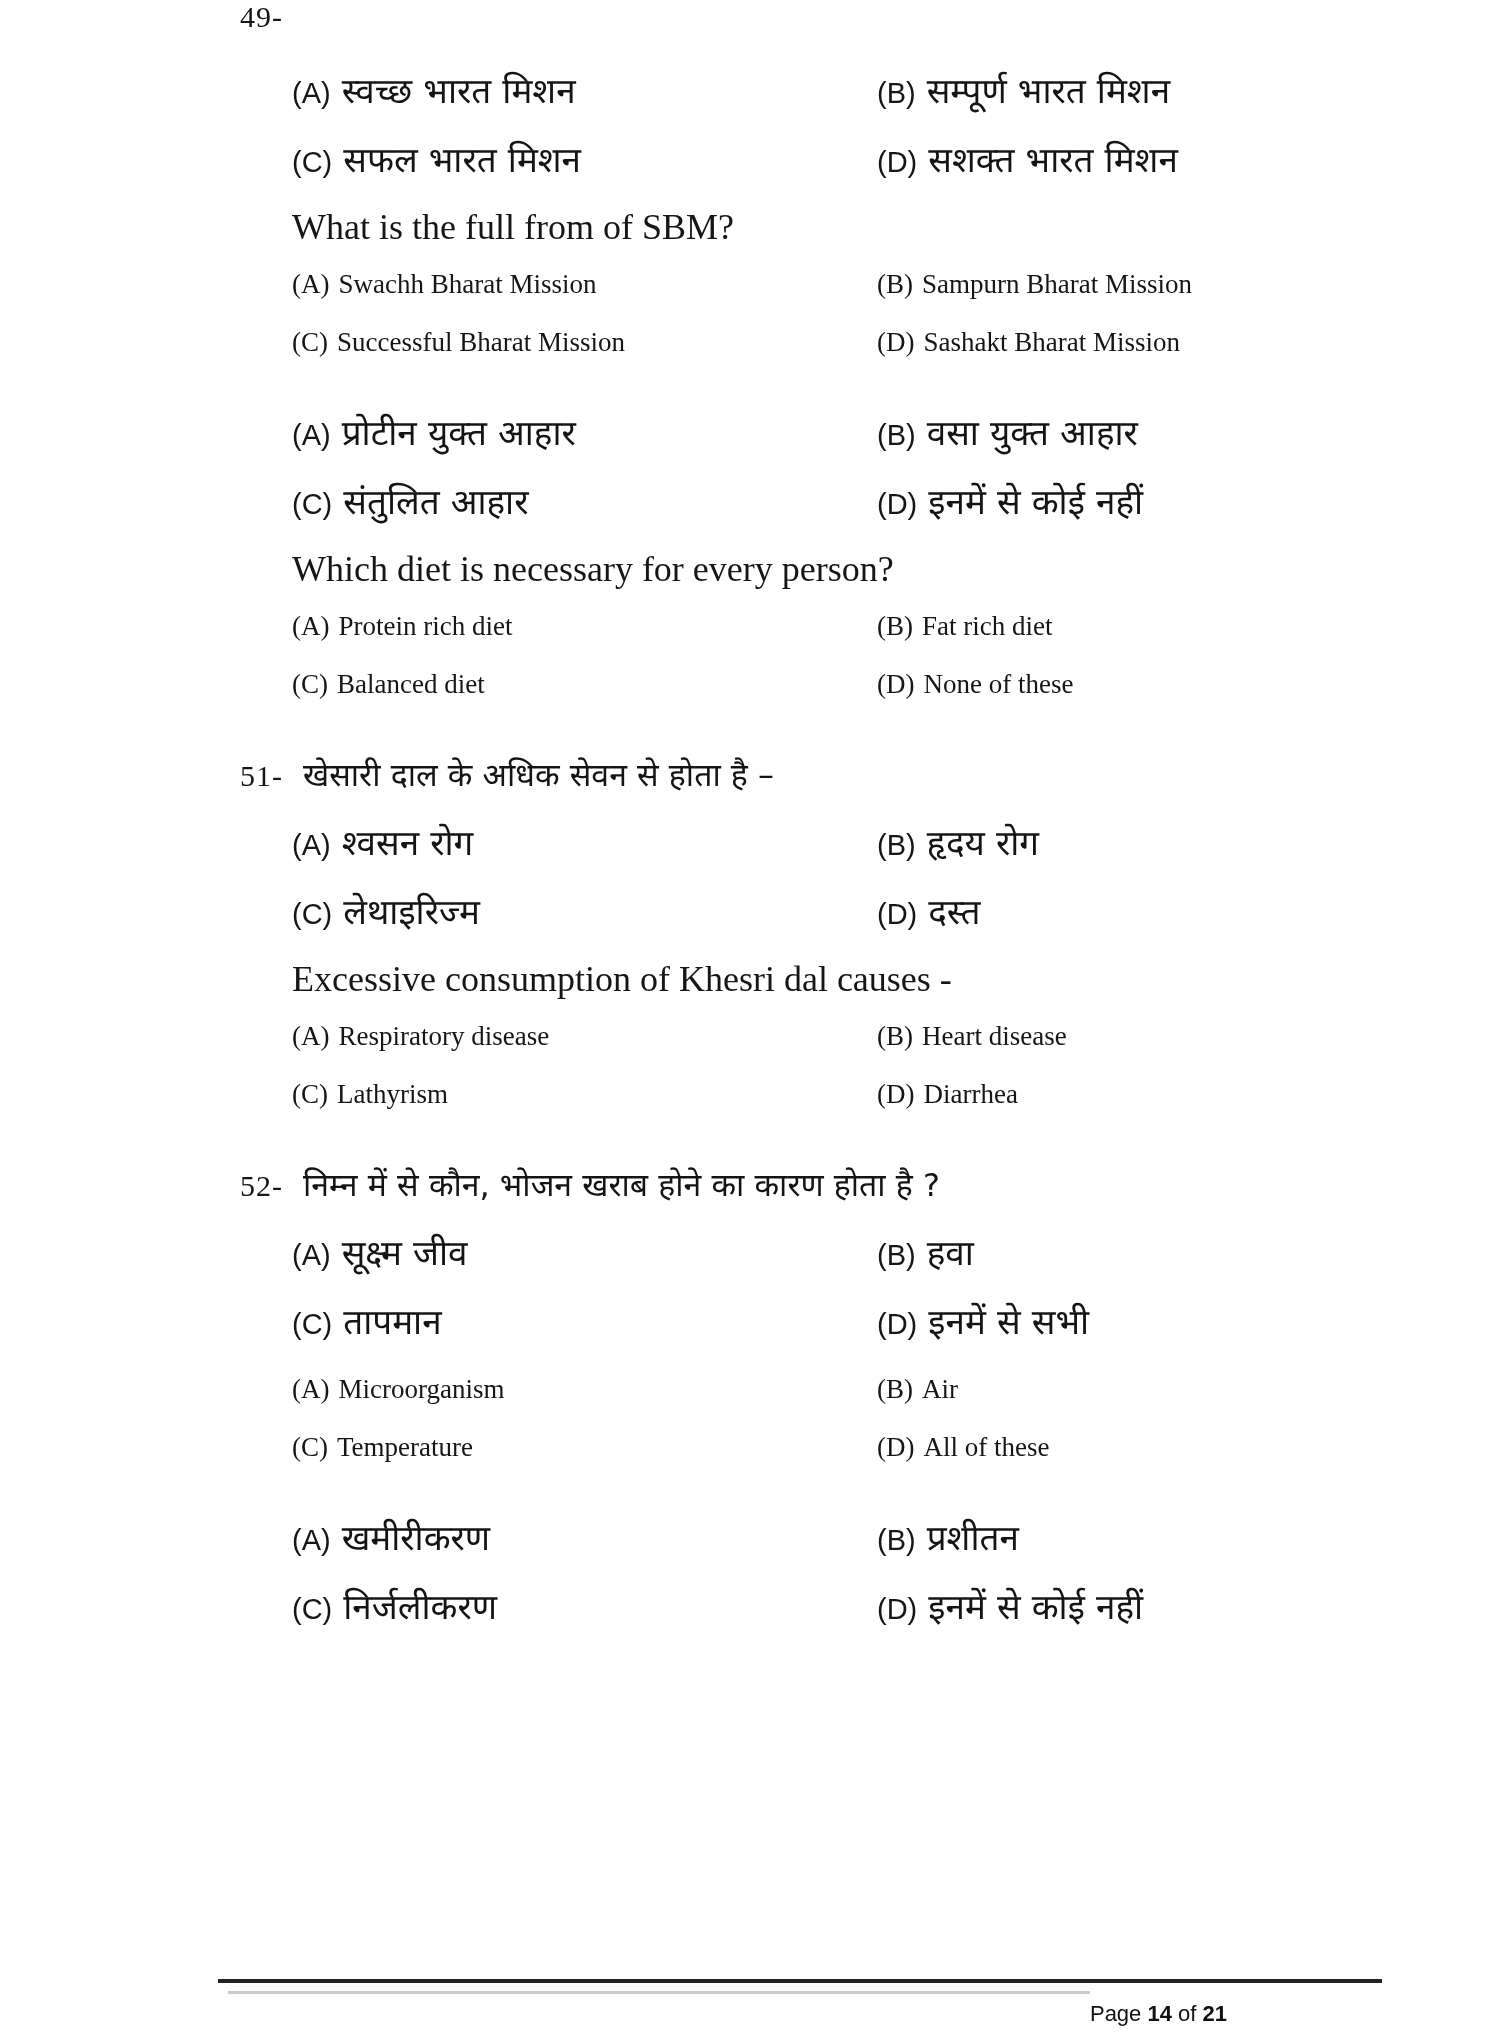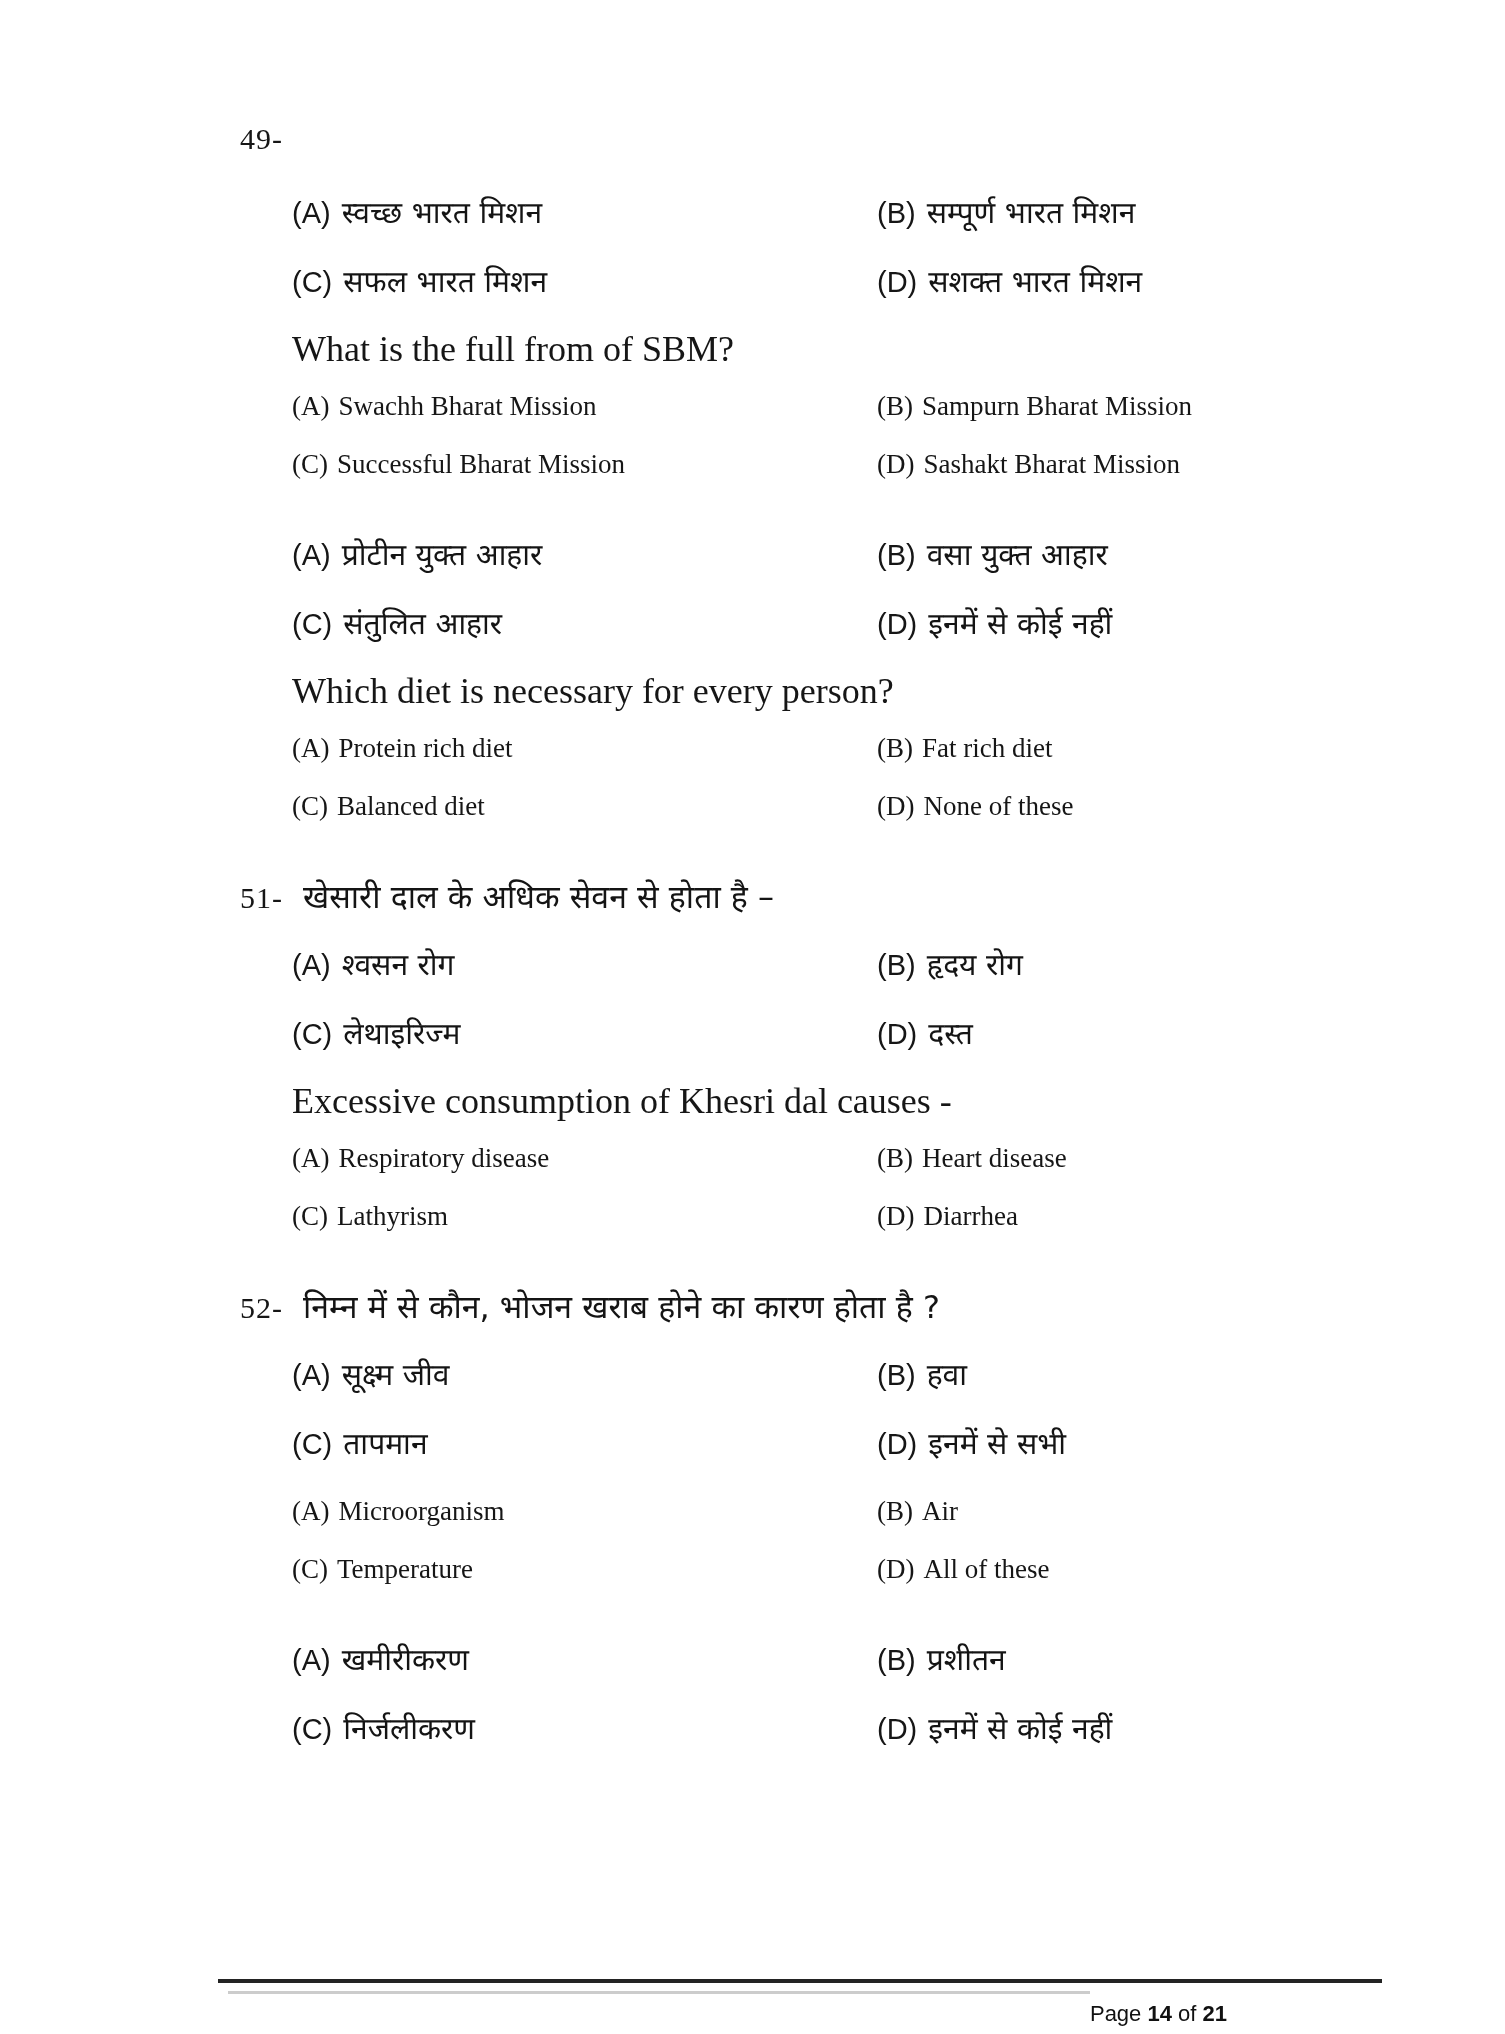--- a/index.html
+++ b/index.html
@@ -7,21 +7,20 @@
   body {
     width:1505px; height:2034px;
     font-family:"Liberation Serif", serif;
     color:#1c1c1c;
     overflow:hidden;
   }
   .sheet {
     position:relative;
     width:1339px; height:2034px;
     background:#ffffff;
-    padding-top:122px;
   }
   
   .q-head {
     display:flex; align-items:baseline;
     padding-left:240px;
     min-height:46px;
     margin-bottom:22px;
   }
   .q-num {
     flex:none; width:63px;
@@ -42,21 +41,21 @@
   }
   .opts-hi.first  { margin-bottom:23px; }
   .opts-hi.second { margin-bottom:27px; }
   .opt { display:flex; align-items:baseline; }
   .marker-hi {
     font-family:"Liberation Sans", sans-serif;
     font-size:29px; margin-right:11px; color:#161616;
   }
   .text-hi {
     font-family:"DejaVu Sans", sans-serif;
-    font-size:30px; line-height:46px; color:#141414;
+    font-size:35px; line-height:46px; color:#141414;
   }
   
   .q-en {
     padding-left:292px;
     font-size:36px; line-height:34px;
     min-height:34px;
     margin-bottom:23px;
     color:#161616;
   }
   .opts-en {

